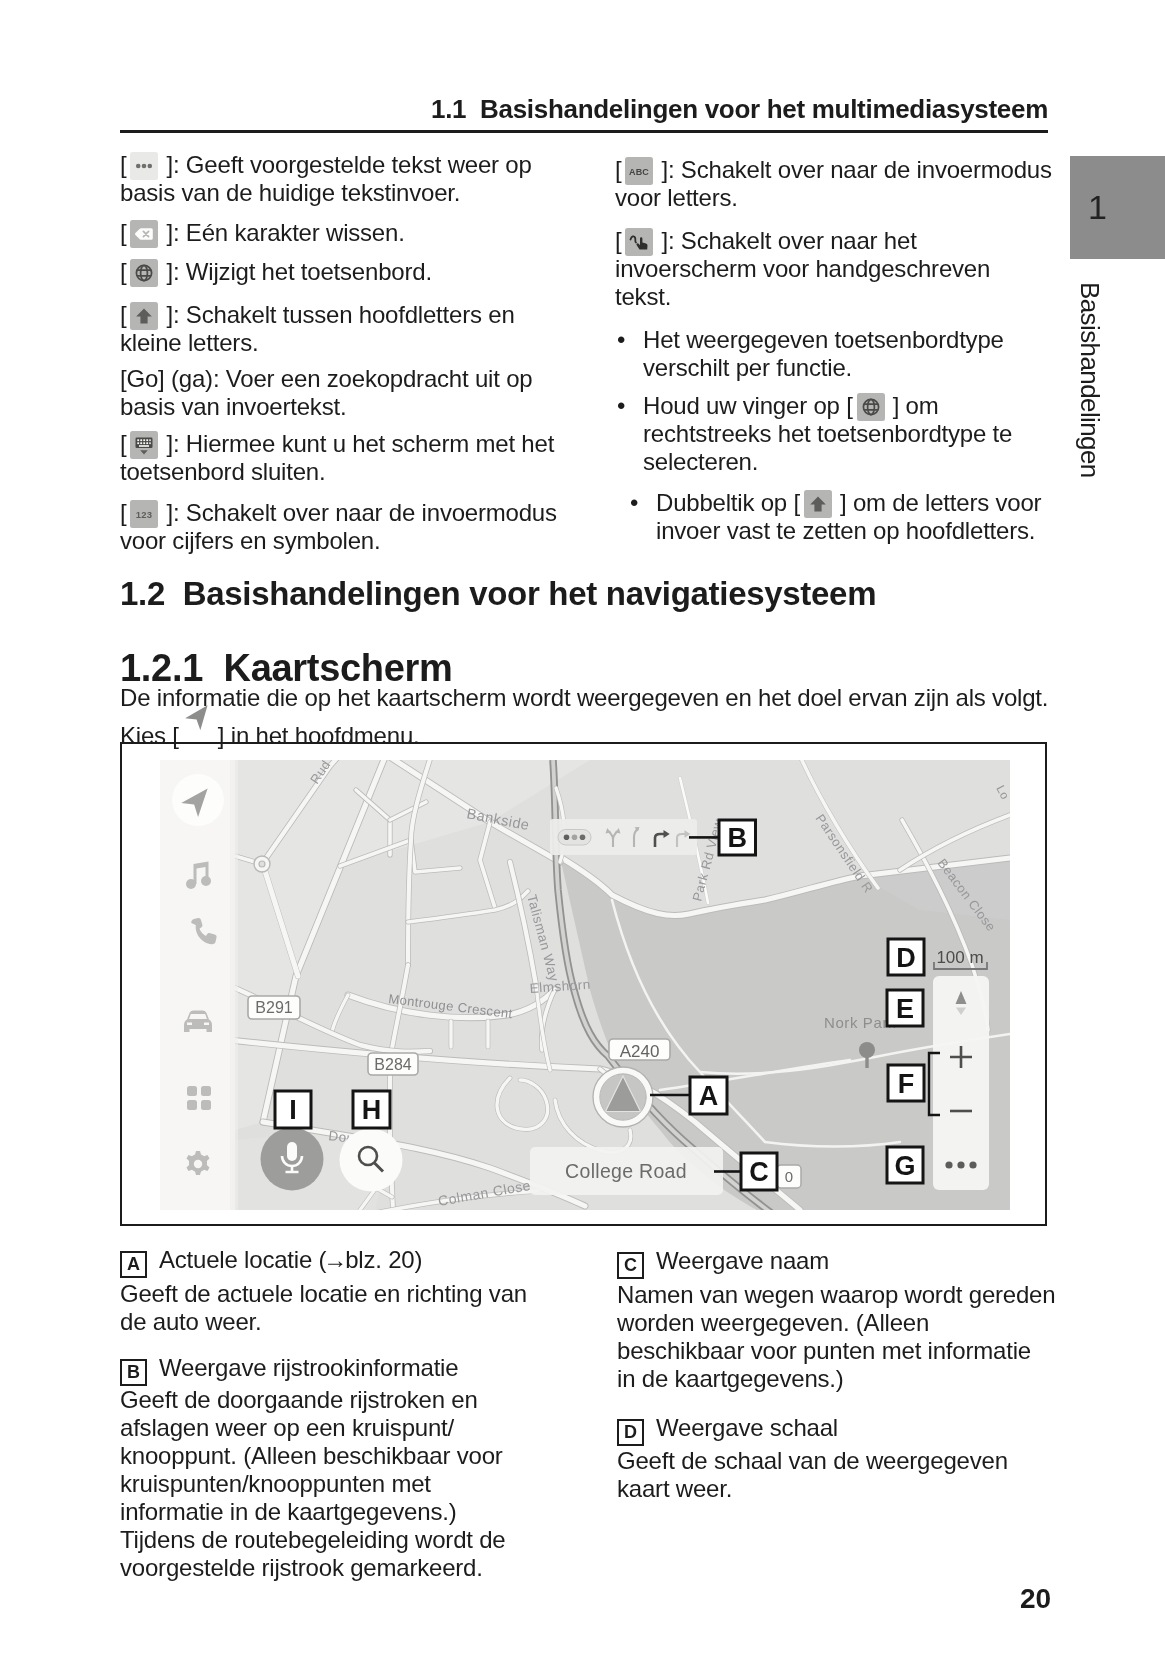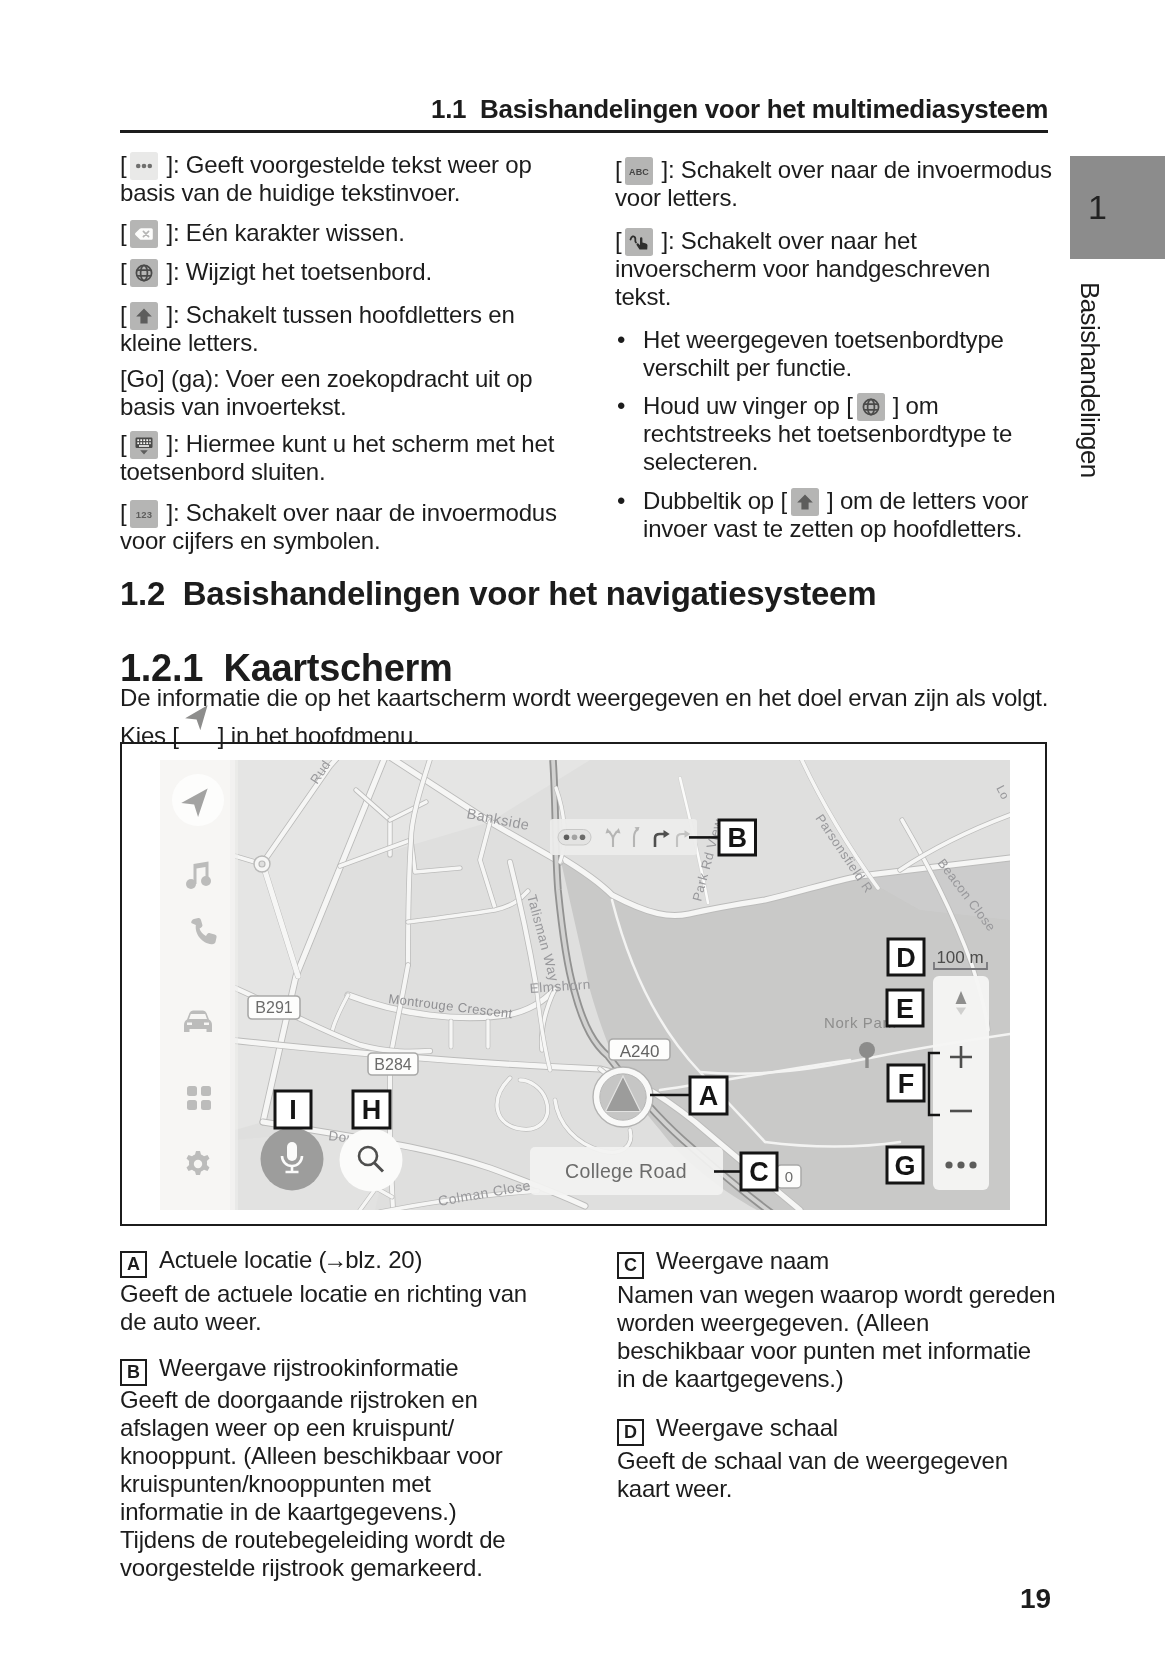--- a/index.html
+++ b/index.html
@@ -103,21 +103,21 @@
 
 <div class="bullet" style="margin:0 0 11px 0;">Houd uw vinger op [<span class="ic" id="i-globe2"><svg width="28" height="28" viewBox="0 0 28 28">
           <rect width="28" height="28" rx="2.5" fill="#b5b5b4"></rect>
           <g fill="none" stroke="#4a4a49" stroke-width="1.7">
             <circle cx="14" cy="14" r="7.6"></circle>
             <ellipse cx="14" cy="14" rx="3.4" ry="7.6"></ellipse>
             <path d="M7,11.2 H21 M7,16.8 H21"></path>
           </g>
         </svg></span>] om<br>rechtstreeks het toetsenbordtype te<br>selecteren.</div>
 
-<div class="bullet" style="margin:0;">Dubbeltik op [<span class="ic" id="i-shift2"><svg width="28" height="28" viewBox="0 0 28 28">
+<div class="bullet" style="margin:13px;">Dubbeltik op [<span class="ic" id="i-shift2"><svg width="28" height="28" viewBox="0 0 28 28">
           <rect width="28" height="28" rx="2.5" fill="#b5b5b4"></rect>
           <path d="M14,6.4 L21.8,14.6 H17.6 V21.6 H10.4 V14.6 H6.2 Z" fill="#5d5d5c"></path>
         </svg></span>] om de letters voor<br>invoer vast te zetten op hoofdletters.</div>
 </div>
 
 <div class="abs b" style="left:120px;top:575px;font-size:33px;letter-spacing:-0.3px;white-space:nowrap;">1.2&nbsp;&nbsp;Basishandelingen voor het navigatiesysteem</div>
 
 <div class="abs b" style="left:120px;top:647px;font-size:38px;letter-spacing:-0.3px;white-space:nowrap;">1.2.1&nbsp;&nbsp;Kaartscherm</div>
 
 <div class="abs body26" style="left:120px;top:681px;line-height:33px;">De informatie die op het kaartscherm wordt weergegeven en het doel ervan zijn als volgt.<br>Kies [<span class="ic" id="i-nav" style="width:30px;height:30px;vertical-align:15px;margin:-15px 3px -12px 6px;"><svg width="30" height="30" viewBox="0 0 28 28">
@@ -414,13 +414,13 @@
 
   <div class="body26"><span class="lbox">C</span>Weergave naam</div>
 
   <div class="body26" style="margin-top:2px;">Namen van wegen waarop wordt gereden<br>worden weergegeven. (Alleen<br>beschikbaar voor punten met informatie<br>in de kaartgegevens.)</div>
 
   <div class="body26" style="margin-top:21px;"><span class="lbox">D</span>Weergave schaal</div>
 
   <div class="body26" style="margin-top:1px;">Geeft de schaal van de weergegeven<br>kaart weer.</div>
 </div>
 
-<div class="abs b" style="left:1020px;top:1583px;font-size:28px;">19</div>
+<div class="abs b" style="left:1020px;top:1583px;font-size:28px;">20</div>
 
 </body></html>

